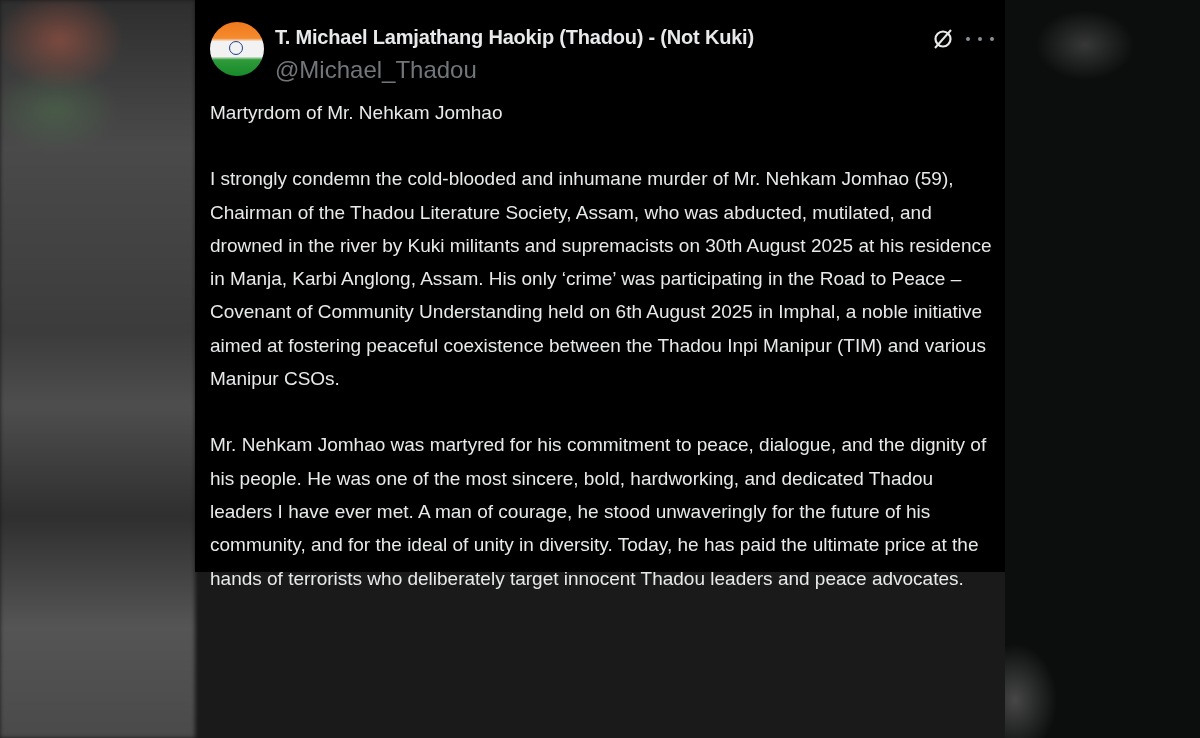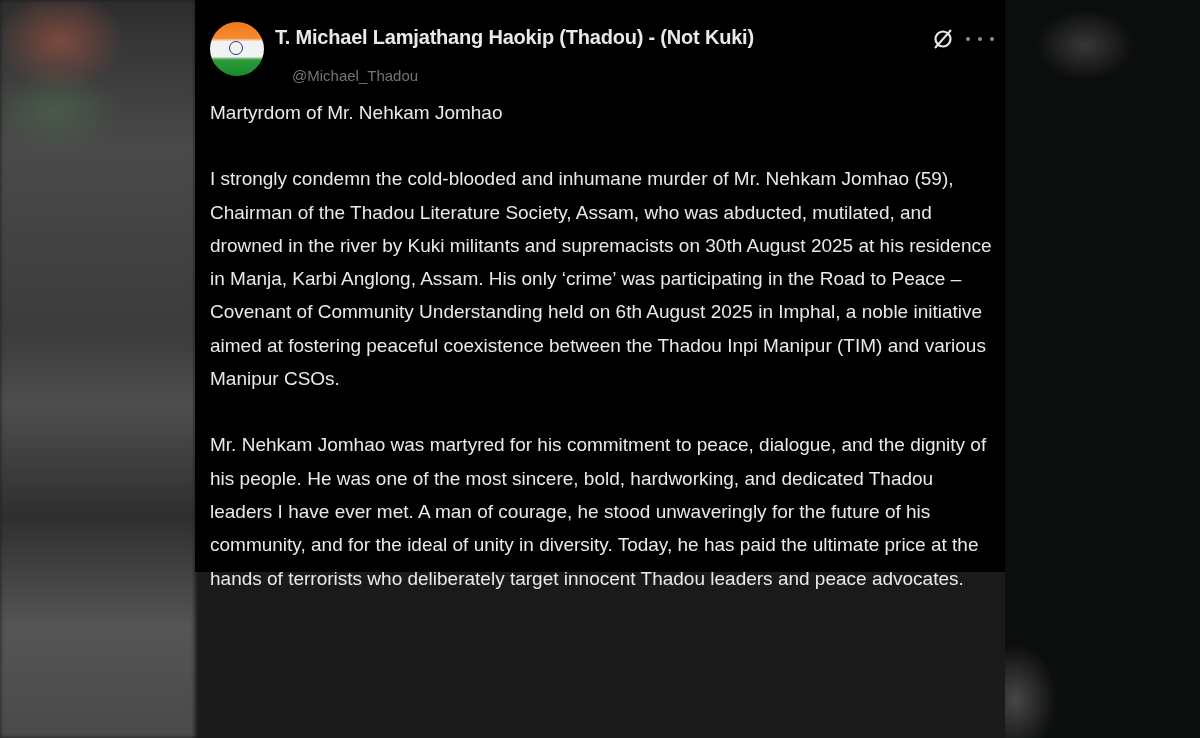--- a/index.html
+++ b/index.html
@@ -35,22 +35,22 @@
   }
   .avatar .chakra {
     position:absolute; left:19px; top:19px; width:14px; height:14px; border-radius:50%;
     border:1.5px solid #1f3d8a; box-sizing:border-box;
   }
   .name {
     position:absolute; left:65px; top:4px;
     color:#e7e9ea; font-weight:bold; font-size:20px; letter-spacing:-0.2px;
   }
   .handle {
-    position:absolute; left:65px; top:45px;
-    color:#71767b; font-size:15px;margin-left:17px;
+    position:absolute; left:65px; top:34px;
+    color:#71767b; font-size:24px;
   }
   .grok-icon { position:absolute; left:720px; top:4px; width:26px; height:26px; }
   .more-icon {
     position:absolute; left:756px; top:4px; width:28px; height:26px;
     display:flex; align-items:center; justify-content:space-between;
   }
   .more-icon span { width:4px; height:4px; border-radius:50%; background:#8b9096; display:block; }
   .body {
     position:absolute; left:15px; top:96px; width:790px;
     color:#e7e9ea; font-size:19px; line-height:33.3px;

